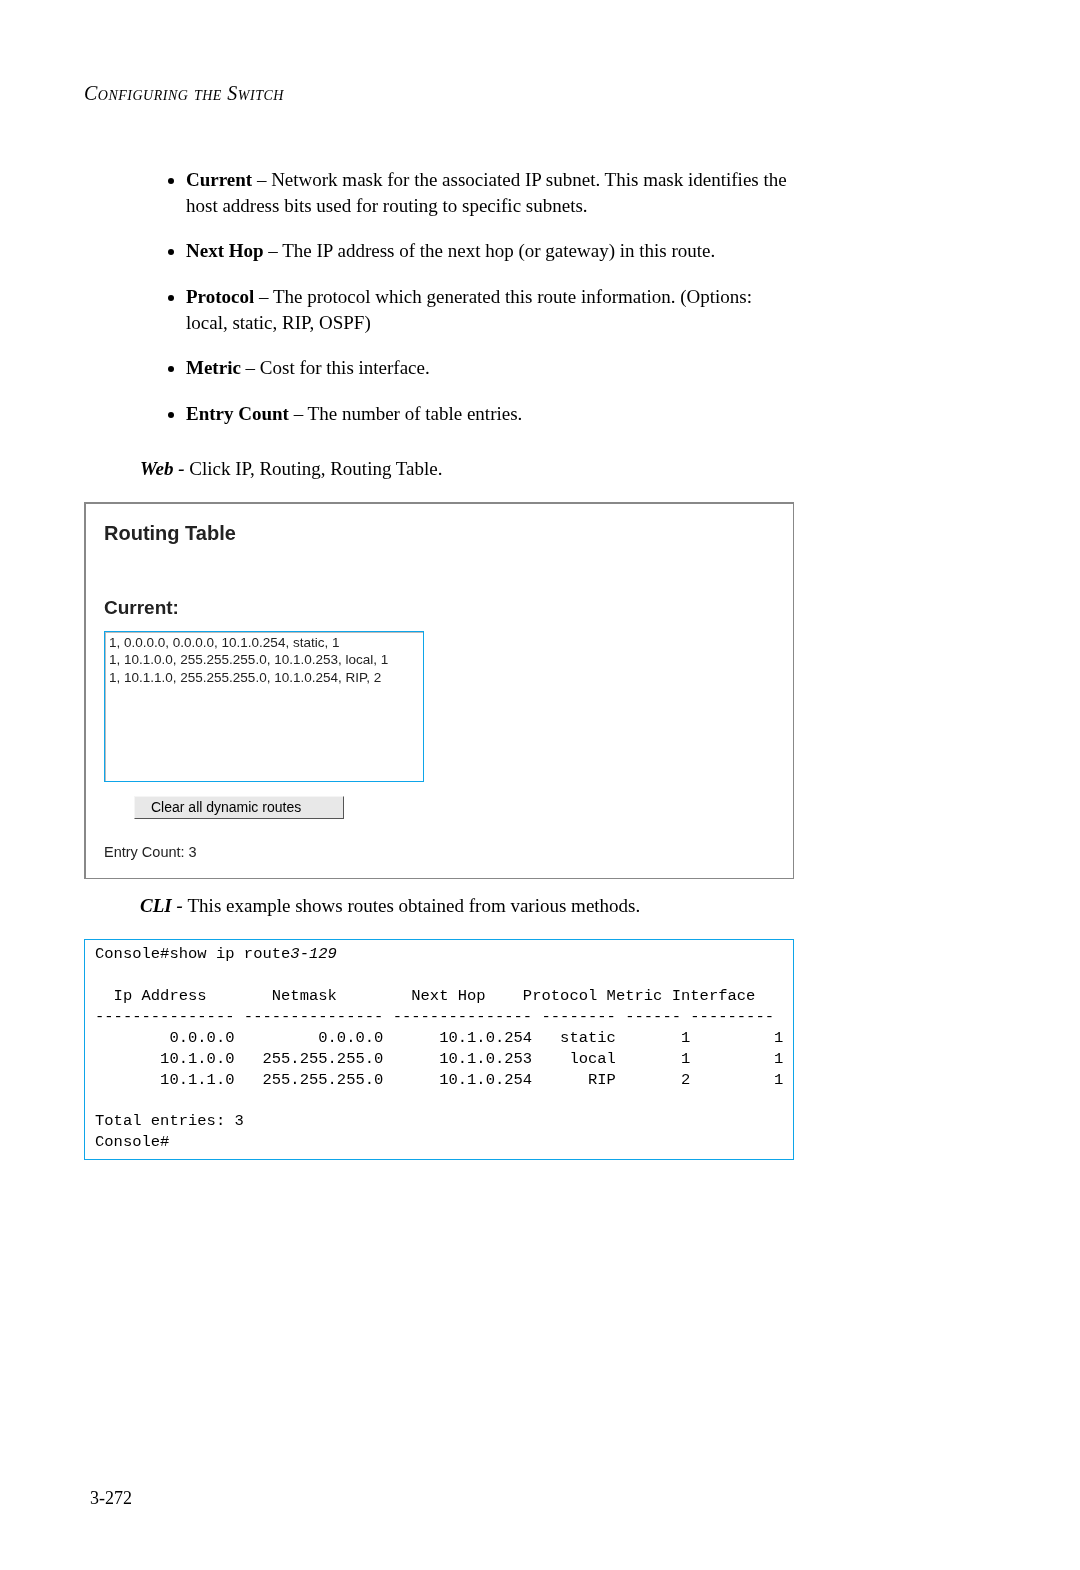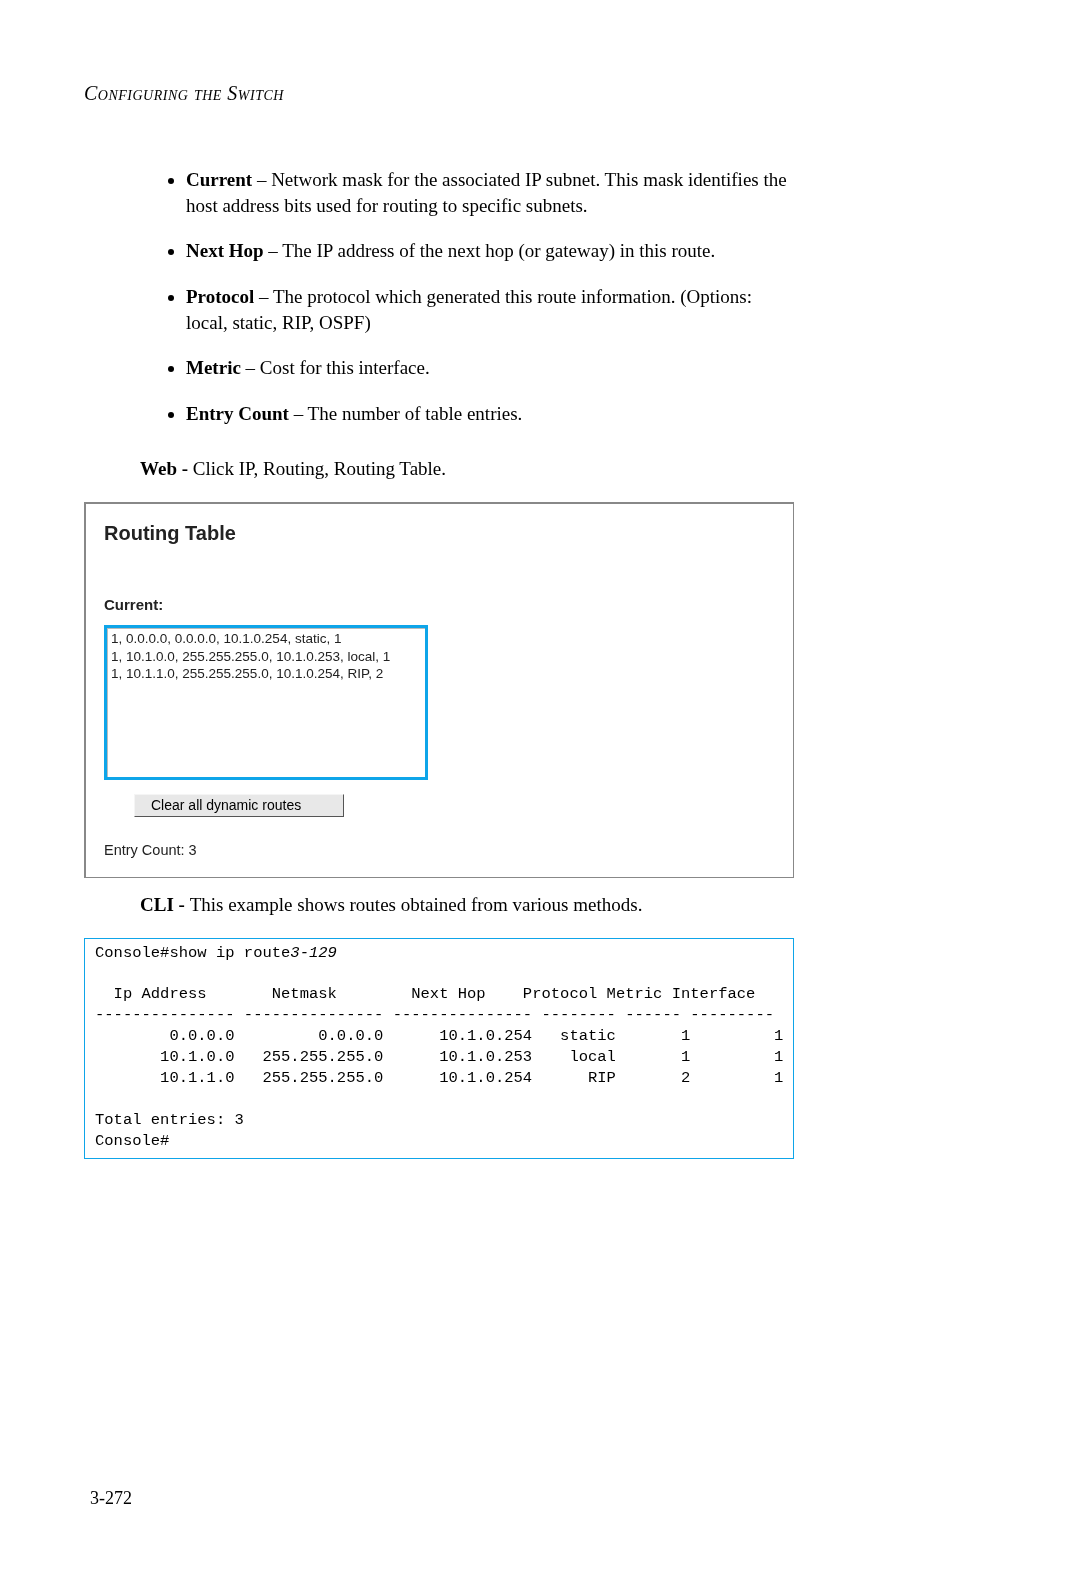--- a/index.html
+++ b/index.html
@@ -35,21 +35,21 @@
   }
   ul.defs li {
     margin-bottom: 20px;
     font-size: 19px;
   }
   ul.defs li .term { font-weight: bold; }
   .para {
     font-size: 19px;
     margin: 10px 0 20px 0;
   }
-  .para .lead { font-weight: bold; }
+  .para .lead { font-weight: bold; font-style: italic; }
 
   
   .panel {
     border: 1px solid #888;
     border-left-width: 2px;
     border-top-width: 2px;
     margin: 10px 0 14px 0;
     padding: 14px 10px 16px 18px;
     font-family: Arial, Helvetica, sans-serif;
     font-size: 15px;
@@ -57,31 +57,31 @@
     background: #fff;
   }
   .panel h2 {
     font-family: Arial, Helvetica, sans-serif;
     font-weight: bold;
     font-size: 20px;
     margin: 2px 0 48px 0;
   }
   .panel .label-bold {
     font-weight: bold;
-    font-size: 15px;
+    font-size: 19px;
     margin-bottom: 10px;
   }
   .panel .columns-label {
     font-size: 14px;
     margin-bottom: 2px;
   }
   .listbox {
     width: 310px;
     height: 145px;
-    border: 3px solid #0ea5e9;
+    border: 1px solid #0ea5e9;
     box-shadow: inset 1px 1px 0 #bbb;
     padding: 2px 4px;
     font-size: 13.5px;
     line-height: 1.3;
     background: #fff;
     overflow: hidden;
     margin-bottom: 14px;
   }
   .listbox div { white-space: nowrap; }
   .clear-btn {

